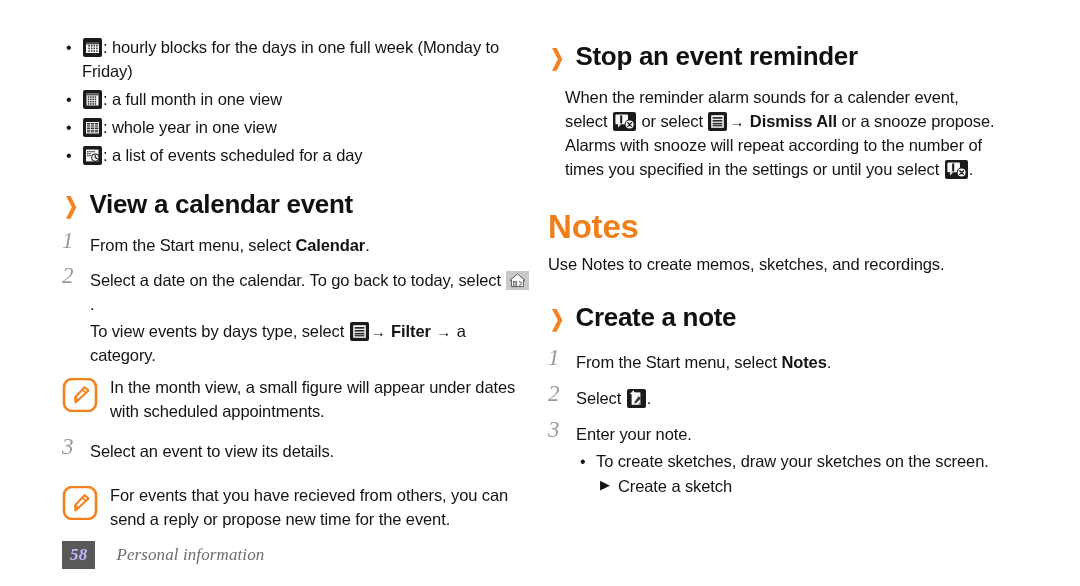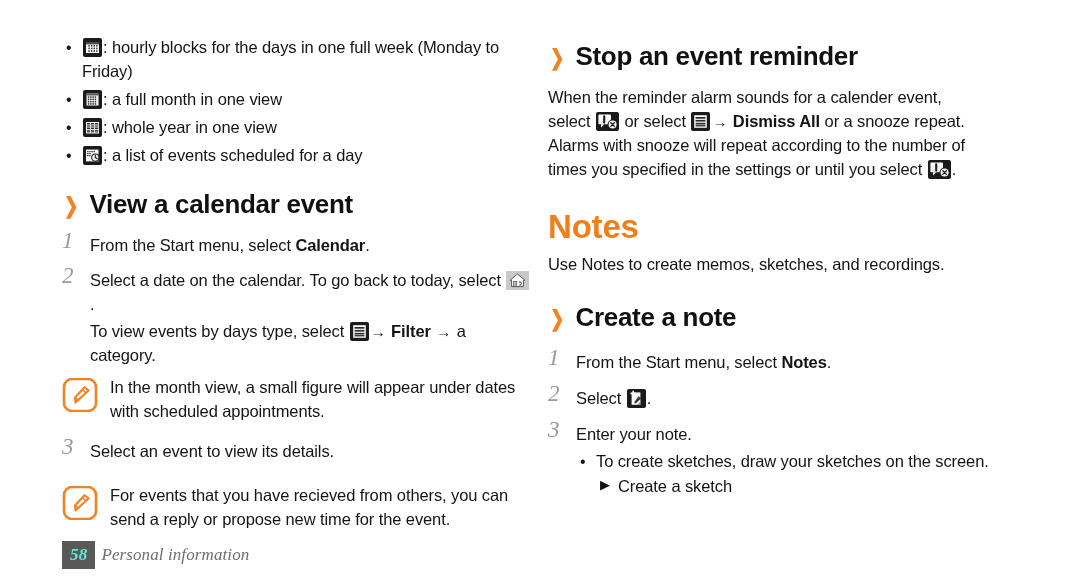--- a/index.html
+++ b/index.html
@@ -172,32 +172,32 @@
   
   .footer {
     position: absolute;
     left: 62px;
     bottom: 17px;
     display: flex;
     align-items: center;
   }
   .pagenum {
     background: #595959;
-    color: #5eead4;
+    color: #c4b5fd;
     font-family: "Liberation Serif", serif;
     font-style: italic;
     font-weight: bold;
     font-size: 17px;
     line-height: 1;
     padding: 5px 8px 6px 8px;
     letter-spacing: 0.2px;
     text-align: center;
   }
   .footer-text {
-    margin-left: 6px;
+    margin-left: 21px;
     font-family: "Liberation Serif", serif;
     font-style: italic;
     font-size: 17px;
     color: #6e6e6e;
     letter-spacing: 0.1px;
   }
 
   .arrowchar { font-size: 15px; padding: 0 1px; }
 </style>
 </head>
@@ -391,21 +391,21 @@
 
   </div>
 
   <div class="col col-right">
 
     <div class="h-sub" style="margin-top:6px;">
       <span class="chev">❯</span>
       <span class="h-sub-text">Stop an event reminder</span>
     </div>
 
-    <div class="para" style="margin-top:14px;">
+    <div class="para" style="margin-top:14px;margin-left:17px;">
       <span>When the reminder alarm sounds for a calender event,</span><br>
       <span>select </span><span class="ic ic-dismiss">
         <svg viewBox="0 0 23 19">
           <rect x="0" y="0" width="23" height="19" rx="2" fill="#1b1b1b"></rect>
           <rect x="2.4" y="2.6" width="12.6" height="9.6" rx="1" fill="#f8f8f8"></rect>
           <path d="M5 12.2 L5 15.6 L8.2 12.2 Z" fill="#f8f8f8"></path>
           <path d="M8.2 4.4 L8.2 8.4 M8.2 9.6 L8.2 10.6" stroke="#1b1b1b" stroke-width="2.1" stroke-linecap="round"></path>
           <circle cx="16.6" cy="12.6" r="5" fill="#1b1b1b"></circle>
           <circle cx="16.6" cy="12.6" r="4" fill="#f5f5f5"></circle>
           <path d="M14.8 10.8 L18.4 14.4 M18.4 10.8 L14.8 14.4" stroke="#1b1b1b" stroke-width="1.3" stroke-linecap="round"></path>
@@ -414,21 +414,21 @@
         <svg viewBox="0 0 19 19">
           <rect x="0" y="0" width="19" height="19" rx="2" fill="#1b1b1b"></rect>
           <rect x="3.2" y="3.2" width="12.6" height="12.6" fill="#fafafa"></rect>
           <g fill="#2a2a2a">
             <rect x="4.6" y="5" width="9.8" height="1.7"></rect>
             <rect x="4.6" y="7.9" width="9.8" height="1.7"></rect>
             <rect x="4.6" y="10.8" width="9.8" height="1.7"></rect>
             <rect x="4.6" y="13.1" width="9.8" height="1.3"></rect>
           </g>
         </svg>
-      </span><span class="arrowchar">→</span> <b>Dismiss All</b><span> or a snooze repeat.</span><br>
+      </span><span class="arrowchar">→</span> <b>Dismiss All</b><span> or a snooze propose.</span><br>
       <span>Alarms with snooze will repeat according to the number of</span><br>
       <span>times you specified in the settings or until you select </span><span class="ic ic-dismiss">
         <svg viewBox="0 0 23 19">
           <rect x="0" y="0" width="23" height="19" rx="2" fill="#1b1b1b"></rect>
           <rect x="2.4" y="2.6" width="12.6" height="9.6" rx="1" fill="#f8f8f8"></rect>
           <path d="M5 12.2 L5 15.6 L8.2 12.2 Z" fill="#f8f8f8"></path>
           <path d="M8.2 4.4 L8.2 8.4 M8.2 9.6 L8.2 10.6" stroke="#1b1b1b" stroke-width="2.1" stroke-linecap="round"></path>
           <circle cx="16.6" cy="12.6" r="5" fill="#1b1b1b"></circle>
           <circle cx="16.6" cy="12.6" r="4" fill="#f5f5f5"></circle>
           <path d="M14.8 10.8 L18.4 14.4 M18.4 10.8 L14.8 14.4" stroke="#1b1b1b" stroke-width="1.3" stroke-linecap="round"></path>

